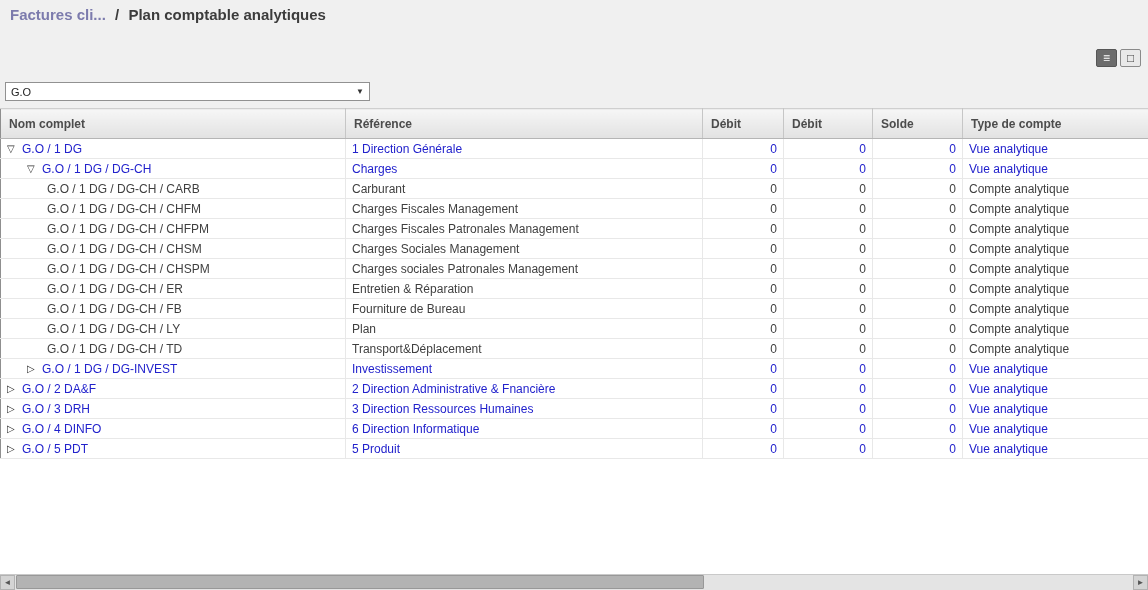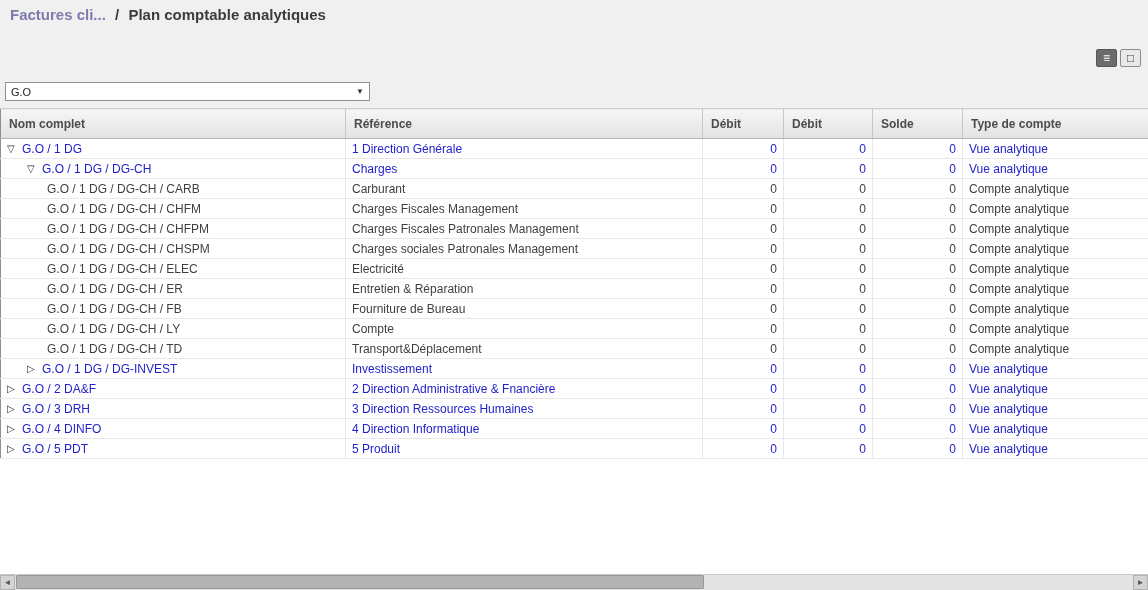--- a/index.html
+++ b/index.html
@@ -187,44 +187,44 @@
             </td>
             <td>Charges Fiscales Patronales Management</td>
             <td class="num">0</td>
             <td class="num">0</td>
             <td class="num">0</td>
             <td>Compte analytique</td>
           </tr>
           <tr class="leaf-row">
             <td>
               <div class="name-cell indent-2">
+                <span>G.O / 1 DG / DG-CH / CHSM</span>
+              </div>
+            </td>
+            <td>Charges Sociales Management</td>
+            <td class="num">0</td>
+            <td class="num">0</td>
+            <td class="num">0</td>
+            <td>Compte analytique</td>
+          </tr>
+          <tr class="leaf-row">
+            <td>
+              <div class="name-cell indent-2">
                 <span>G.O / 1 DG / DG-CH / CHSPM</span>
               </div>
             </td>
             <td>Charges sociales Patronales Management</td>
             <td class="num">0</td>
             <td class="num">0</td>
             <td class="num">0</td>
             <td>Compte analytique</td>
           </tr>
           <tr class="leaf-row">
             <td>
               <div class="name-cell indent-2">
-                <span>G.O / 1 DG / DG-CH / ELEC</span>
-              </div>
-            </td>
-            <td>Electricité</td>
-            <td class="num">0</td>
-            <td class="num">0</td>
-            <td class="num">0</td>
-            <td>Compte analytique</td>
-          </tr>
-          <tr class="leaf-row">
-            <td>
-              <div class="name-cell indent-2">
                 <span>G.O / 1 DG / DG-CH / ER</span>
               </div>
             </td>
             <td>Entretien &amp; Réparation</td>
             <td class="num">0</td>
             <td class="num">0</td>
             <td class="num">0</td>
             <td>Compte analytique</td>
           </tr>
           <tr class="leaf-row">
@@ -238,21 +238,21 @@
             <td class="num">0</td>
             <td class="num">0</td>
             <td>Compte analytique</td>
           </tr>
           <tr class="leaf-row">
             <td>
               <div class="name-cell indent-2">
                 <span>G.O / 1 DG / DG-CH / LY</span>
               </div>
             </td>
-            <td>Compte</td>
+            <td>Plan</td>
             <td class="num">0</td>
             <td class="num">0</td>
             <td class="num">0</td>
             <td>Compte analytique</td>
           </tr>
           <tr class="leaf-row">
             <td>
               <div class="name-cell indent-2">
                 <span>G.O / 1 DG / DG-CH / TD</span>
               </div>
@@ -302,21 +302,21 @@
             <td class="num">0</td>
             <td>Vue analytique</td>
           </tr>
           <tr class="view-row">
             <td>
               <div class="name-cell indent-0">
                 <span class="expander">▷</span>
                 <span>G.O / 4 DINFO</span>
               </div>
             </td>
-            <td>4 Direction Informatique</td>
+            <td>6 Direction Informatique</td>
             <td class="num">0</td>
             <td class="num">0</td>
             <td class="num">0</td>
             <td>Vue analytique</td>
           </tr>
           <tr class="view-row">
             <td>
               <div class="name-cell indent-0">
                 <span class="expander">▷</span>
                 <span>G.O / 5 PDT</span>

